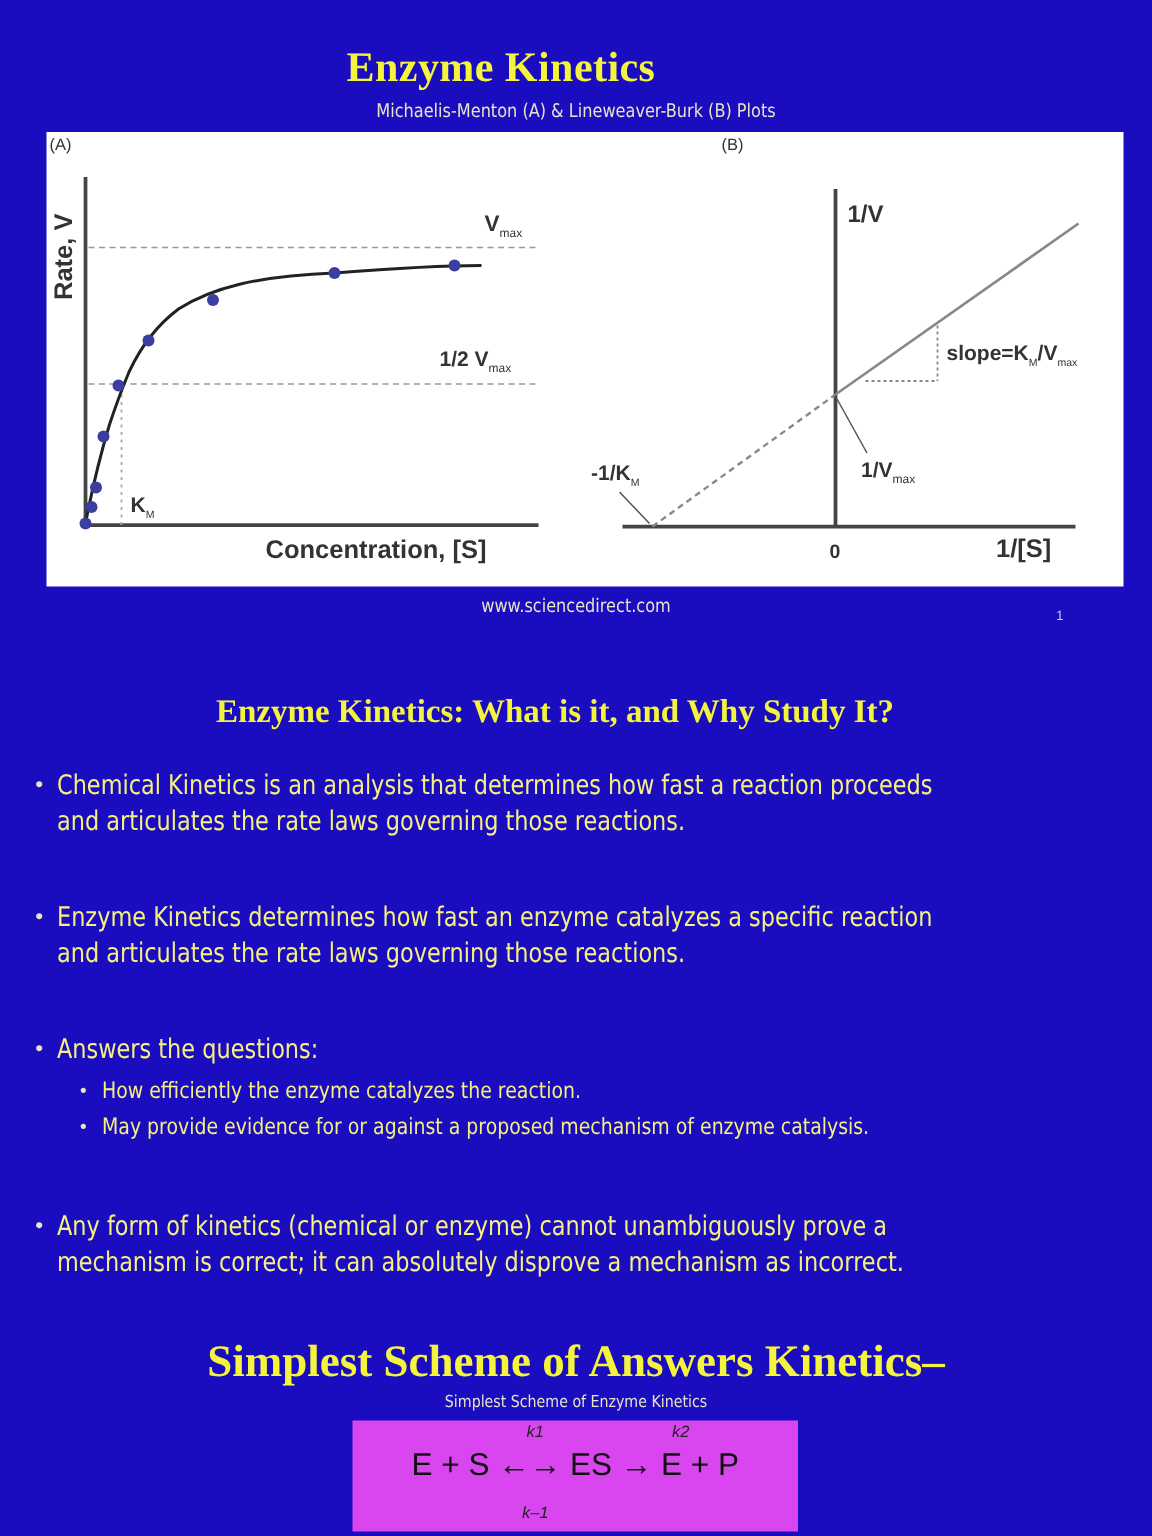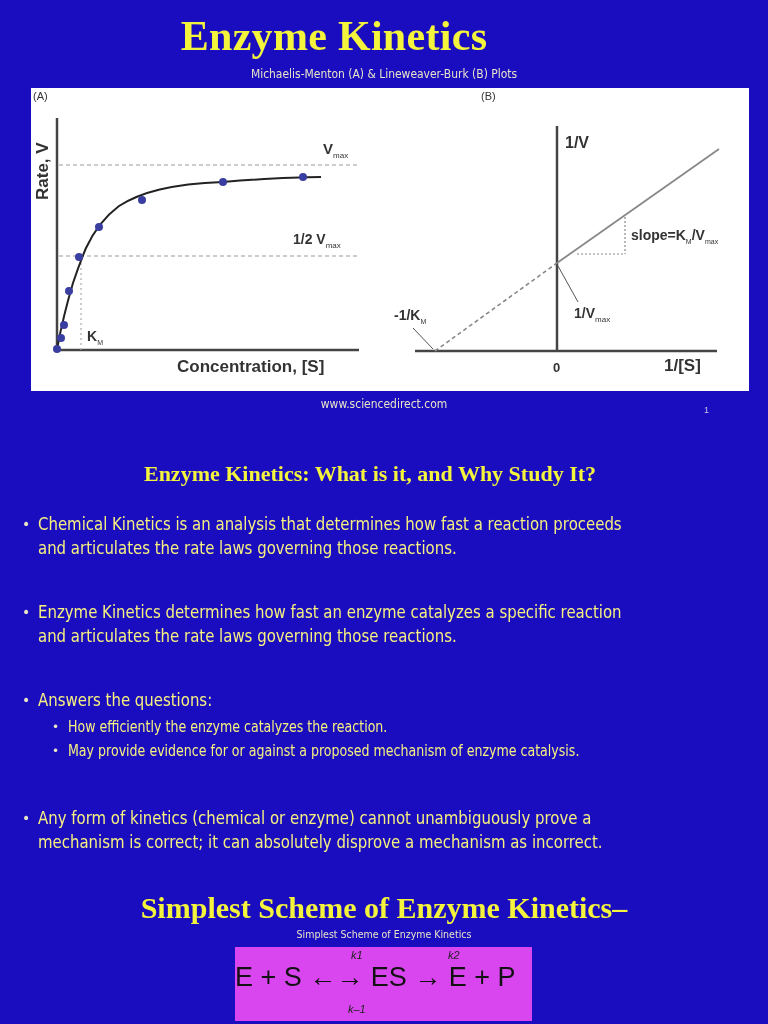--- a/index.html
+++ b/index.html
@@ -17,22 +17,22 @@
     .abs { position: absolute; }
     .serif-title {
       font-family: "Liberation Serif", serif;
       font-weight: bold;
       color: #f4f43c;
       white-space: nowrap;
       text-align: center;
     }
     #main-title {
       left: 0; width: 668px;
-      top: 10px;
-      font-size: 42px;
+      top: 20px;
+      font-size: 28px;
       line-height: 52px;
       letter-spacing: 0.3px;
     }
     .caption {
       color: #e8e4c8;
       font-size: 12.5px;
       text-align: center;
       white-space: nowrap;
       font-family: "DejaVu Sans", sans-serif;
       transform: scaleX(0.86);
@@ -110,22 +110,22 @@
     }
     #equation-box {
       left: 235px; top: 947px;
       width: 297px; height: 74px;
       background: #d946ef;
     }
     .eq-main {
       position: absolute;
       left: 0; width: 297px;
       top: 13px;
-      text-align: left;
-      font-size: 27px;
+      text-align: center;
+      font-size: 21px;
       line-height: 34px;
       color: #111;
       white-space: nowrap;
       font-family: "Liberation Sans", sans-serif;
     }
     .eq-k {
       position: absolute;
       font-style: italic;
       font-size: 11px;
       color: #222;
@@ -239,21 +239,21 @@
 
   <div class="bullet" style="top:294px;">
     <span class="dot">•</span>
     <span class="txt">Any form of kinetics (chemical or enzyme) cannot unambiguously prove a</span>
   </div>
   <div class="bullet" style="top:318px;">
     <span class="txt">mechanism is correct; it can absolutely disprove a mechanism as incorrect.</span>
   </div>
 </div>
 
-<div class="abs serif-title" id="scheme-title">Simplest Scheme of Enzyme Kinetics–</div>
+<div class="abs serif-title" id="scheme-title">Simplest Scheme of Answers Kinetics–</div>
 <div class="abs caption" id="scheme-caption">Simplest Scheme of Enzyme Kinetics</div>
 
 <div class="abs" id="equation-box">
   <span class="eq-k" style="left:116px; top:2px;">k1</span>
   <span class="eq-k" style="left:189px; top:2px;margin-left:24px;">k2</span>
   <div class="eq-main">E + S ←→ ES → E + P</div>
   <span class="eq-k" style="left:113px; top:56px;">k–1</span>
 </div>
 
 </body></html>

